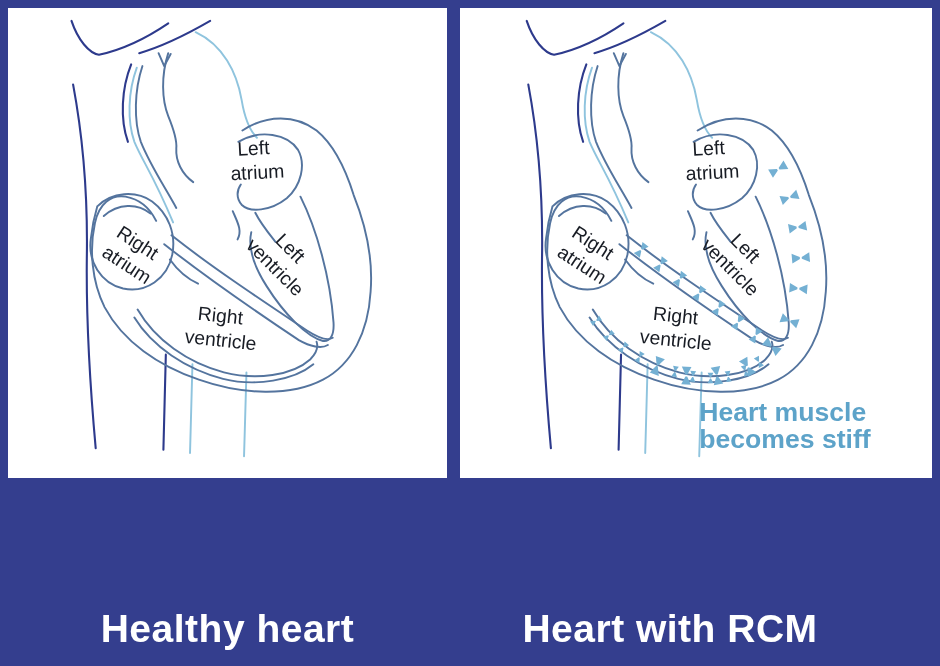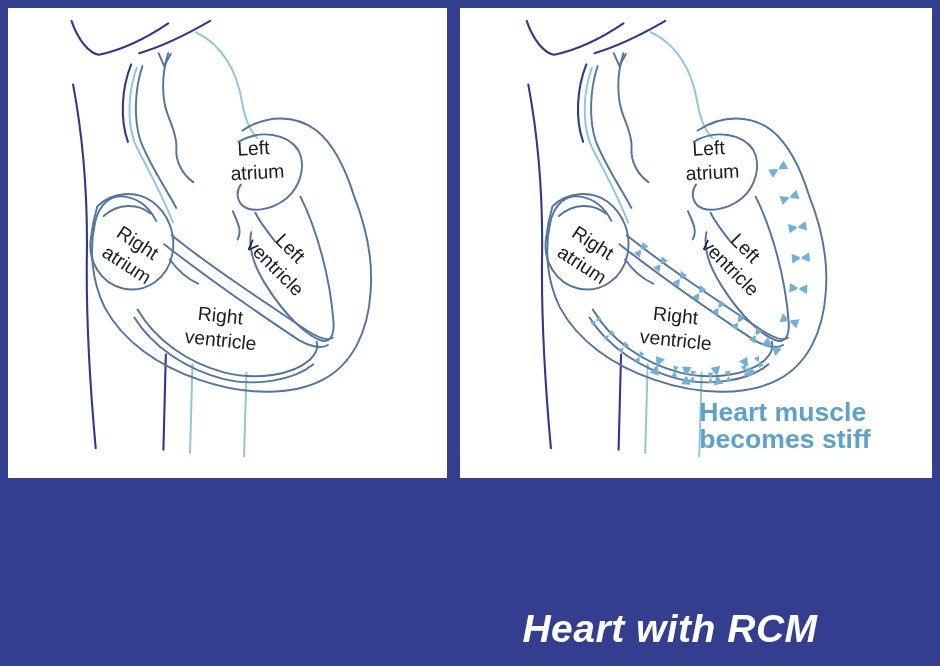--- a/index.html
+++ b/index.html
@@ -5,21 +5,21 @@
   html,body{margin:0;padding:0;background:#343e8e;}
   .frame{position:relative;width:940px;height:666px;background:#343e8e;overflow:hidden;
          font-family:"Liberation Sans",sans-serif;}
   .panel{position:absolute;top:8px;height:470px;background:#ffffff;}
   .panel-left{left:8px;width:439px;}
   .panel-right{left:460px;width:472px;}
   .panel svg{position:absolute;left:0;top:0;width:100%;height:100%;}
   .caption{position:absolute;top:591px;height:75px;display:flex;align-items:center;justify-content:center;
            color:#ffffff;font-size:39px;font-weight:bold;letter-spacing:0.5px;}
   .caption-left{left:8px;width:439px;}
-  .caption-right{left:460px;width:472px;font-style:italic;}
+  .caption-right{left:460px;width:472px;}
   .caption-right span{transform:translateX(-26px);display:inline-block;}
   .chamber-label{font-family:"Liberation Sans",sans-serif;font-size:24px;fill:#181c24;text-anchor:middle;}
   .stiff-note{font-family:"Liberation Sans",sans-serif;font-size:33px;font-weight:bold;fill:#5da3c9;}
 </style>
 </head>
 <body>
 
 <div class="frame">
 
   <svg width="0" height="0" style="position:absolute" aria-hidden="true">
@@ -123,17 +123,20 @@
         <use href="#bowtie" transform="translate(314 439) rotate(62) scale(0.6)"></use>
       </g>
       <use href="#chamber-texts"></use>
       <text class="stiff-note">
         <tspan x="240" y="512">Heart muscle</tspan>
         <tspan x="240" y="546">becomes stiff</tspan>
       </text>
     </svg>
   </div>
 
+  <div class="caption caption-left">
+    <span>Healthy heart</span>
+  </div>
   <div class="caption caption-right">
     <span>Heart with RCM</span>
   </div>
 
 </div>
 
 </body></html>

